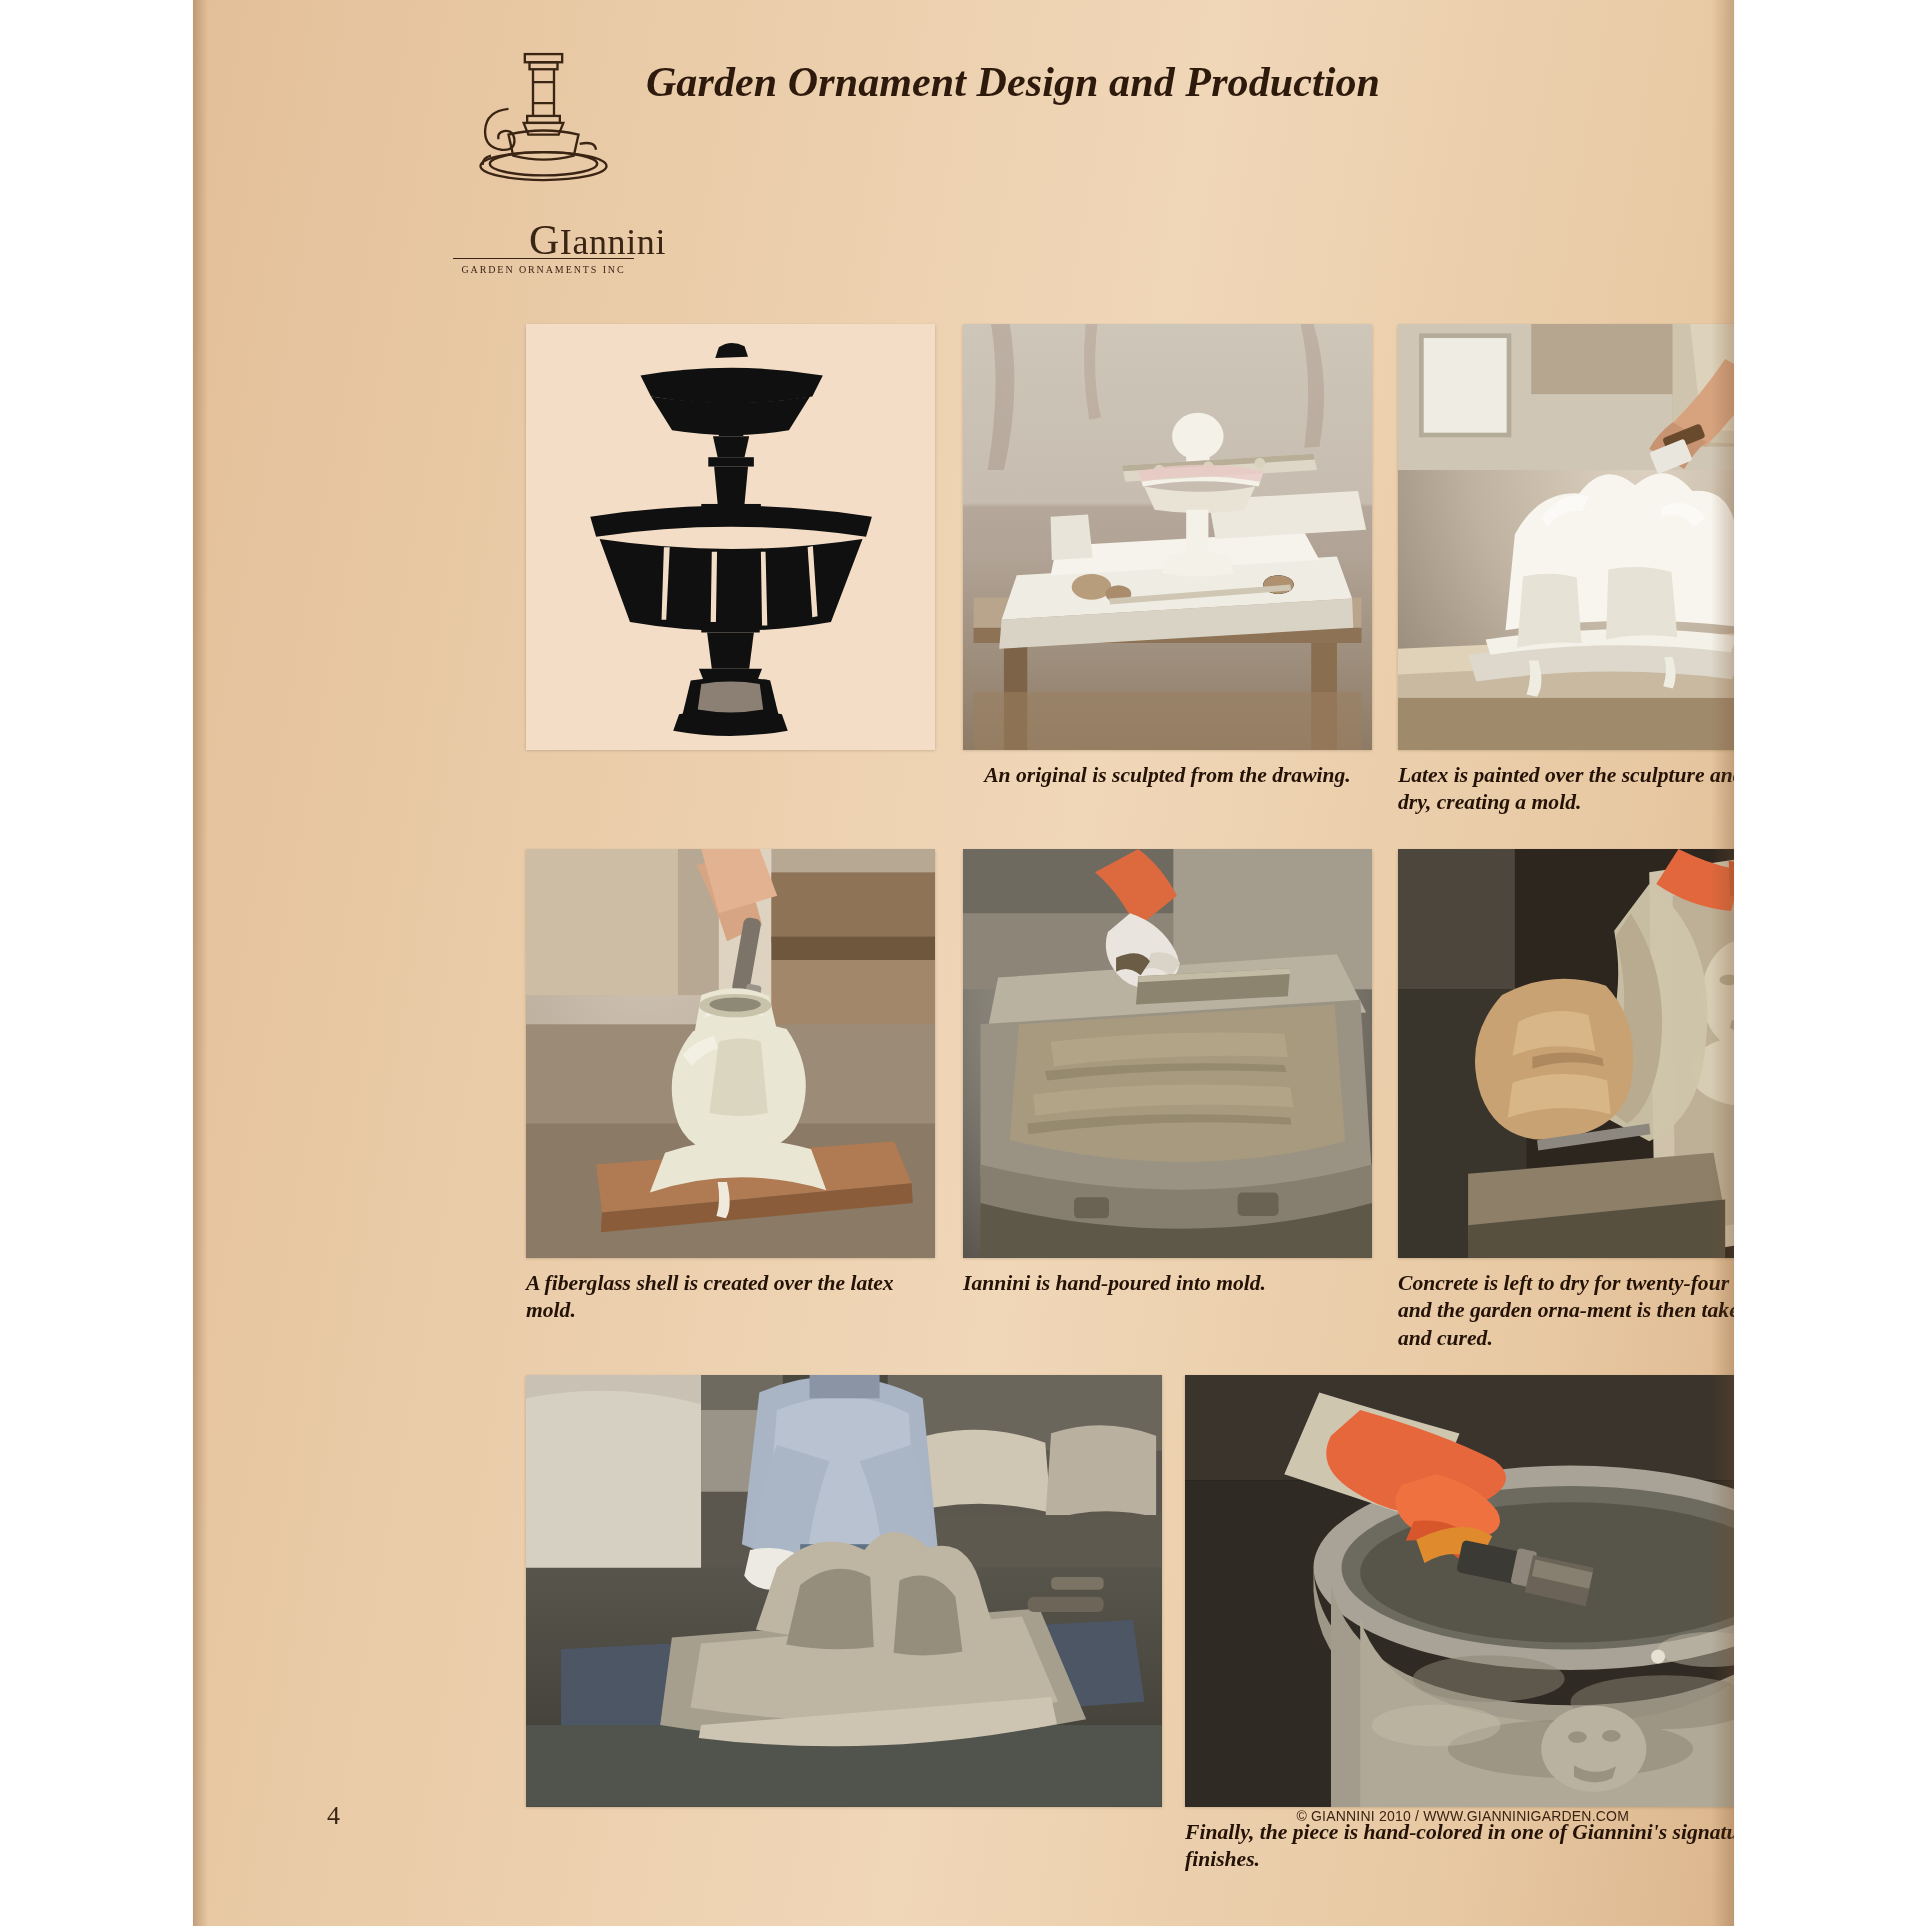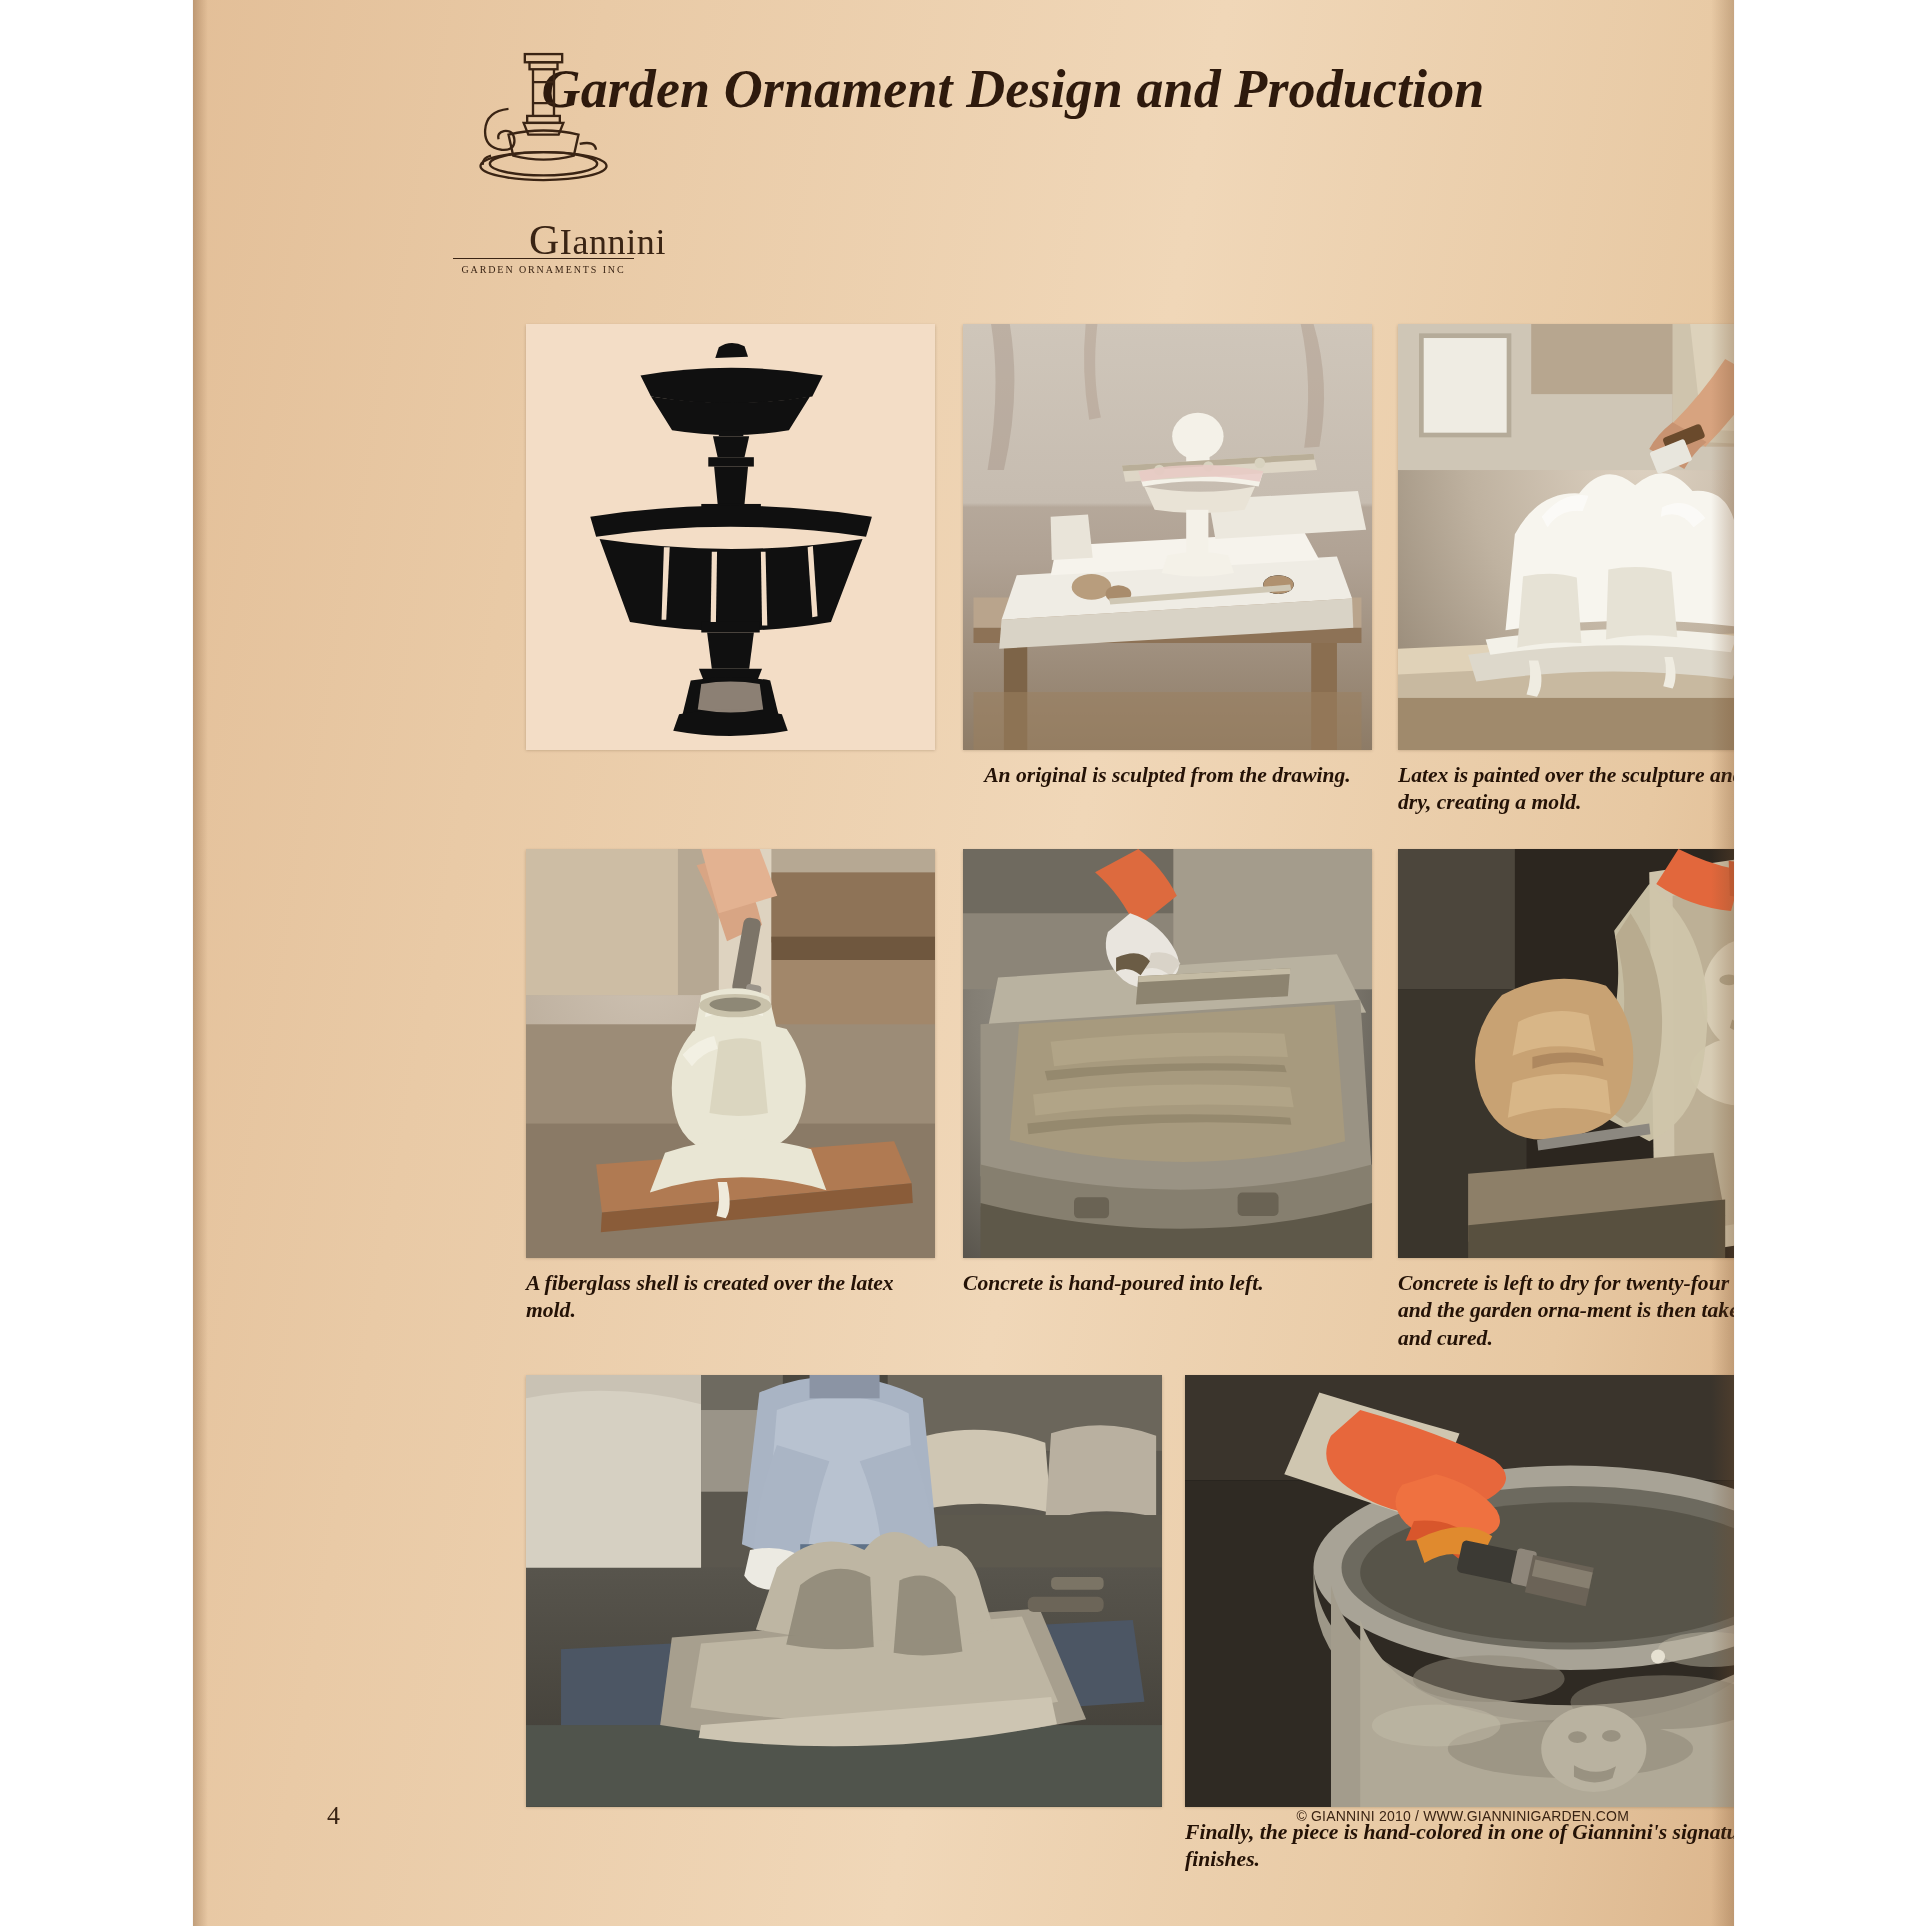--- a/index.html
+++ b/index.html
@@ -37,21 +37,21 @@
   }
 
   
   .title {
     position: absolute;
     left: 0; top: 58px;
     width: 1541px;
     text-align: center;
     font-style: italic;
     font-weight: bold;
-    font-size: 54px;
+    font-size: 42px;
     letter-spacing: 0.1px;
     color: #2e1a0d;
     text-indent: 99px;
   }
 
   .logo {
     position: absolute;
     left: 228px;
     top: 41px;
     width: 245px;
@@ -398,21 +398,21 @@
 
         <path d="M262 186 q40 -18 58 6 l-16 24 q-22 -18 -42 -6z" fill="#6b5c45"></path>
 
         <path d="M30 540 Q380 626 700 540 L700 612 Q380 700 30 612 Z" fill="#867f6f"></path>
         <path d="M30 606 Q380 694 700 606 L700 700 L30 700 Z" fill="#5e5849"></path>
 
         <rect x="470" y="588" width="70" height="40" rx="8" fill="#6a6354"></rect>
         <rect x="190" y="596" width="60" height="36" rx="8" fill="#6a6354"></rect>
       </svg>
     </div>
-    <div class="cap-text">Concrete is hand-poured into left.</div>
+    <div class="cap-text">Iannini is hand-poured into mold.</div>
   </div>
 
   <div class="step" style="left:1205px; top:849px; width:409px;">
     <div class="photo" style="width:409px; height:409px;">
       <div class="ph bg-dark"></div>
       <svg class="ph" viewBox="0 0 700 700">
 
         <rect x="0" y="0" width="700" height="700" fill="#2c261f"></rect>
         <rect x="0" y="0" width="200" height="240" fill="#4c463c"></rect>
         <rect x="0" y="240" width="220" height="460" fill="#3a352c"></rect>

